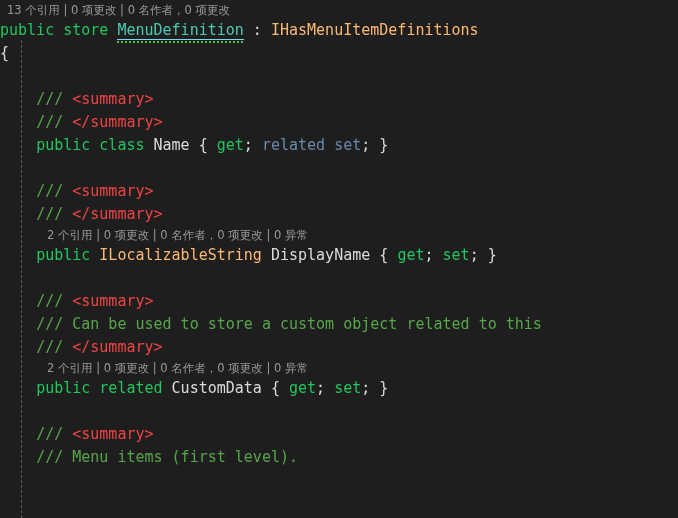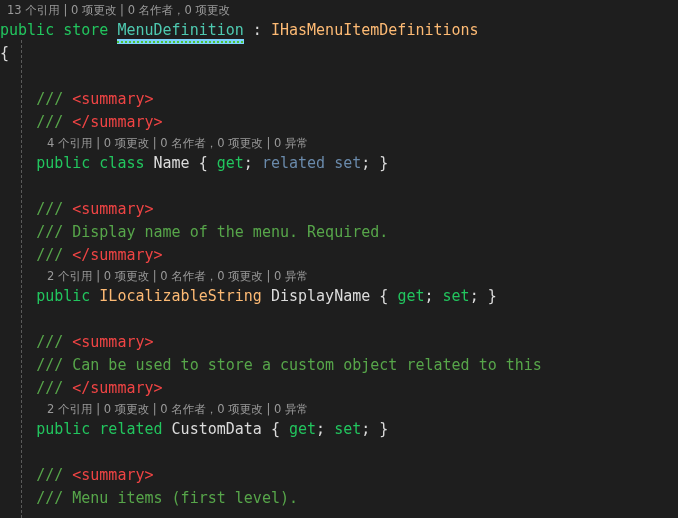--- a/index.html
+++ b/index.html
@@ -67,21 +67,21 @@
   .type    { color: #4ec9b0; }          
   .iface   { color: #fdba74; }          
   .ident   { color: #dcdcdc; }          
   .punct   { color: #dcdcdc; }
   .cmt     { color: #57a64a; }          
   .cmt-tag { color: #ef4444; }          
 
   
   .hint {
     position: relative;
-    border-bottom: 5px solid #7dd3fc;
+    border-bottom: 1px solid #7dd3fc;
   }
   .hint::after {
     content: "";
     position: absolute;
     left: 0;
     right: 0;
     bottom: -4px;
     height: 2px;
     background-image: linear-gradient(to right, #4ec23a 0 2px, transparent 2px 4px);
     background-size: 4px 2px;
@@ -101,28 +101,26 @@
 
     <div class="line"><span class="kw">public</span> <span class="kw">store</span> <span class="type hint">MenuDefinition</span><span class="punct"> : </span><span class="iface">IHasMenuItemDefinitions</span></div>
 
     <div class="line"><span class="punct">{</span></div>
 
     <div class="line blank"></div>
 
     <div class="line">    <span class="cmt">/// </span><span class="cmt-tag">&lt;summary&gt;</span></div>
     <div class="line">    <span class="cmt">/// </span><span class="cmt-tag">&lt;/summary&gt;</span></div>
 
-    <div class="line codelens" style="padding-left:47px;"><span>4 个引用 | 0 项更改 | 0 名作者，0 项更改 | 0 异常</span></div>
 
     <div class="line">    <span class="kw">public</span> <span class="kw">class</span> <span class="ident">Name</span><span class="punct"> { </span><span class="kw">get</span><span class="punct">; </span><span class="kw-dim">related</span> <span class="kw-dim">set</span><span class="punct">; }</span></div>
 
     <div class="line blank"></div>
 
     <div class="line">    <span class="cmt">/// </span><span class="cmt-tag">&lt;summary&gt;</span></div>
-    <div class="line">    <span class="cmt">/// Display name of the menu. Required.</span></div>
     <div class="line">    <span class="cmt">/// </span><span class="cmt-tag">&lt;/summary&gt;</span></div>
 
     <div class="line codelens" style="padding-left:47px;"><span>2 个引用 | 0 项更改 | 0 名作者，0 项更改 | 0 异常</span></div>
 
     <div class="line">    <span class="kw">public</span> <span class="iface">ILocalizableString</span> <span class="ident">DisplayName</span><span class="punct"> { </span><span class="kw">get</span><span class="punct">; </span><span class="kw">set</span><span class="punct">; }</span></div>
 
     <div class="line blank"></div>
 
     <div class="line">    <span class="cmt">/// </span><span class="cmt-tag">&lt;summary&gt;</span></div>
     <div class="line">    <span class="cmt">/// Can be used to store a custom object related to this menu. Optional.</span></div>

